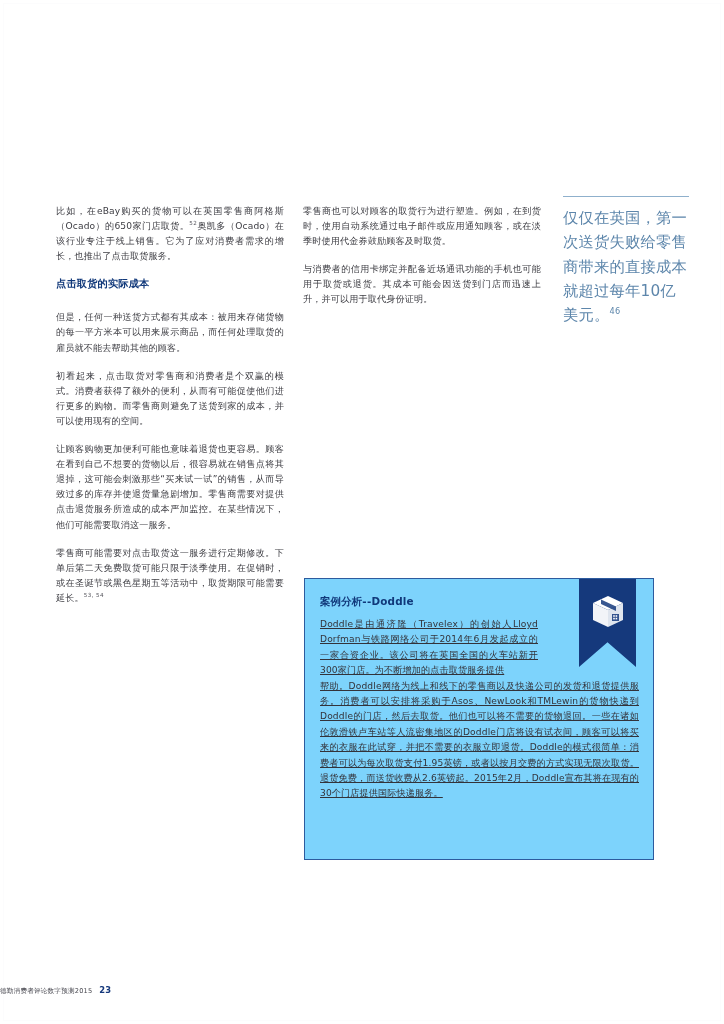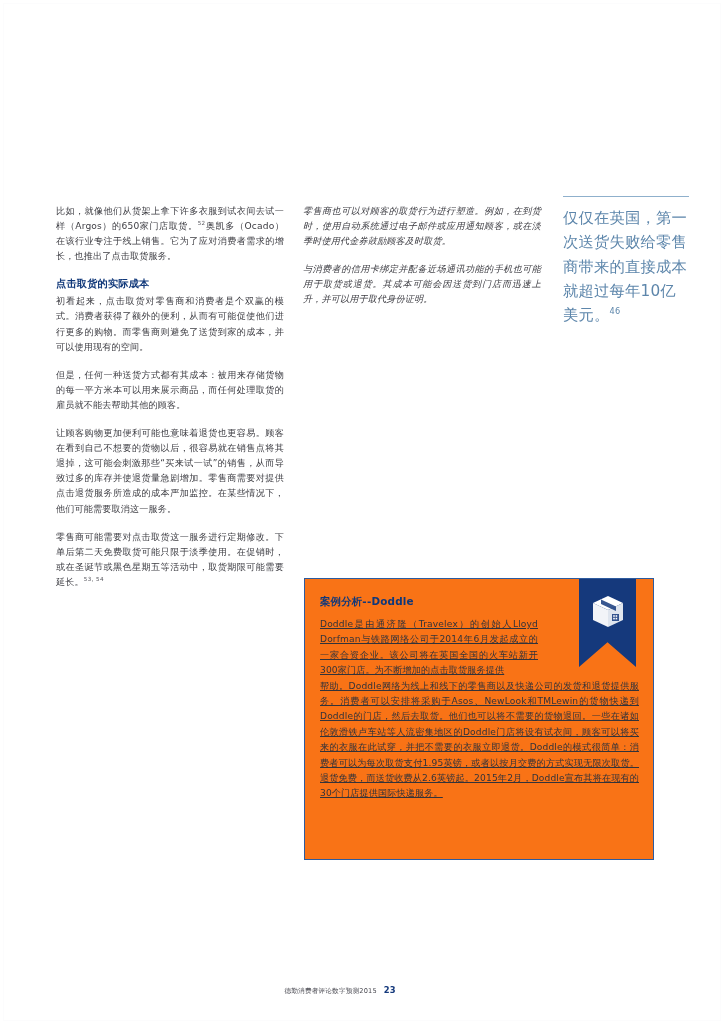--- a/index.html
+++ b/index.html
@@ -24,21 +24,21 @@
     box-sizing: border-box;
     pointer-events: none;
   }
 
   
   .col {
     position: absolute;
     box-sizing: border-box;
   }
   .col-left  { left: 56px;  top: 204px; width: 228px; }
-  .col-mid   { left: 303px; top: 204px; width: 238px; font-style: italic; }
+  .col-mid   { left: 303px; top: 204px; width: 238px; }
   .col-right { left: 563px; top: 196px; width: 126px; }
 
   p.body {
     margin: 0 0 13px 0;
     font-size: 9.1px;
     line-height: 15.1px;
     color: #3c3c42;
     text-align: justify;
     text-justify: inter-ideograph;
     letter-spacing: 0.15px;
@@ -47,21 +47,21 @@
 
   sup {
     font-size: 5.6px;
     vertical-align: super;
     line-height: 0;
     color: #55555c;
     letter-spacing: 0.4px;
   }
 
   h2.section-head {
-    margin: 3px 0 3px 0;
+    margin: 3px 0 19px 0;
     font-size: 10.2px;
     line-height: 14px;
     font-weight: bold;
     color: #10387a;
     letter-spacing: 0.2px;
   }
 
   
   .pullquote-rule {
     width: 126px;
@@ -80,21 +80,21 @@
     color: #5d86ab;
   }
 
   
   .casebox {
     position: absolute;
     left: 304px;
     top: 578px;
     width: 350px;
     height: 282px;
-    background: #f97316;
+    background: #7dd3fc;
     border: 1px solid #2d5b9e;
     box-sizing: border-box;
   }
   .casebox-inner {
     padding: 16px 14px 10px 15px;
   }
   .case-title {
     margin: 0 0 8px 0;
     font-size: 10.4px;
     font-weight: bold;
@@ -122,21 +122,21 @@
     background: #15397c;
     clip-path: polygon(0 0, 100% 0, 100% 100%, 50% 72%, 0 100%);
   }
   .ribbon svg { position: absolute; left: 11px; top: 15px; }
 
   
   .footer {
     position: absolute;
     left: 0; top: 978px;
     width: 724px;
-    text-align: center;
+    text-align: left;
     padding-right: 44px;
     box-sizing: border-box;
     color: #4a4a52;
   }
   .footer-title {
     font-size: 6.6px;
     letter-spacing: 0.2px;
   }
   .footer-page {
     font-size: 8.4px;
@@ -145,27 +145,27 @@
     margin-left: 7px;
   }
 </style>
 </head>
 <body>
 
 <div class="page">
   <div class="page-frame"></div>
 
   <div class="col col-left">
-    <p class="body"><span>比如，就像他们从货架上拿下许多衣服到试衣间去试一样（Argos）的650家门店取货。</span><sup>52</sup><span>奥凯多（Ocado）在该行业专注于线上销售。它为了应对消费者需求的增长，也推出了点击取货服务。</span></p>
+    <p class="body"><span>比如，在eBay购买的货物可以在英国零售商阿格斯（Ocado）的650家门店取货。</span><sup>52</sup><span>奥凯多（Ocado）在该行业专注于线上销售。它为了应对消费者需求的增长，也推出了点击取货服务。</span></p>
 
 
     <h2 class="section-head">点击取货的实际成本</h2>
 
+    <p class="body">但是，任何一种送货方式都有其成本：被用来存储货物的每一平方米本可以用来展示商品，而任何处理取货的雇员就不能去帮助其他的顾客。</p>
     <p class="body">初看起来，点击取货对零售商和消费者是个双赢的模式。消费者获得了额外的便利，从而有可能促使他们进行更多的购物。而零售商则避免了送货到家的成本，并可以使用现有的空间。</p>
-    <p class="body">但是，任何一种送货方式都有其成本：被用来存储货物的每一平方米本可以用来展示商品，而任何处理取货的雇员就不能去帮助其他的顾客。</p>
     <p class="body">让顾客购物更加便利可能也意味着退货也更容易。顾客在看到自己不想要的货物以后，很容易就在销售点将其退掉，这可能会刺激那些“买来试一试”的销售，从而导致过多的库存并使退货量急剧增加。零售商需要对提供点击退货服务所造成的成本严加监控。在某些情况下，他们可能需要取消这一服务。</p>
     <p class="body"><span>零售商可能需要对点击取货这一服务进行定期修改。下单后第二天免费取货可能只限于淡季使用。在促销时，或在圣诞节或黑色星期五等活动中，取货期限可能需要延长。</span><sup>53, 54</sup></p>
   </div>
 
   <div class="col col-mid">
     <p class="body">零售商也可以对顾客的取货行为进行塑造。例如，在到货时，使用自动系统通过电子邮件或应用通知顾客，或在淡季时使用代金券鼓励顾客及时取货。</p>
     <p class="body">与消费者的信用卡绑定并配备近场通讯功能的手机也可能用于取货或退货。其成本可能会因送货到门店而迅速上升，并可以用于取代身份证明。</p>
   </div>
 
   <div class="col col-right">

